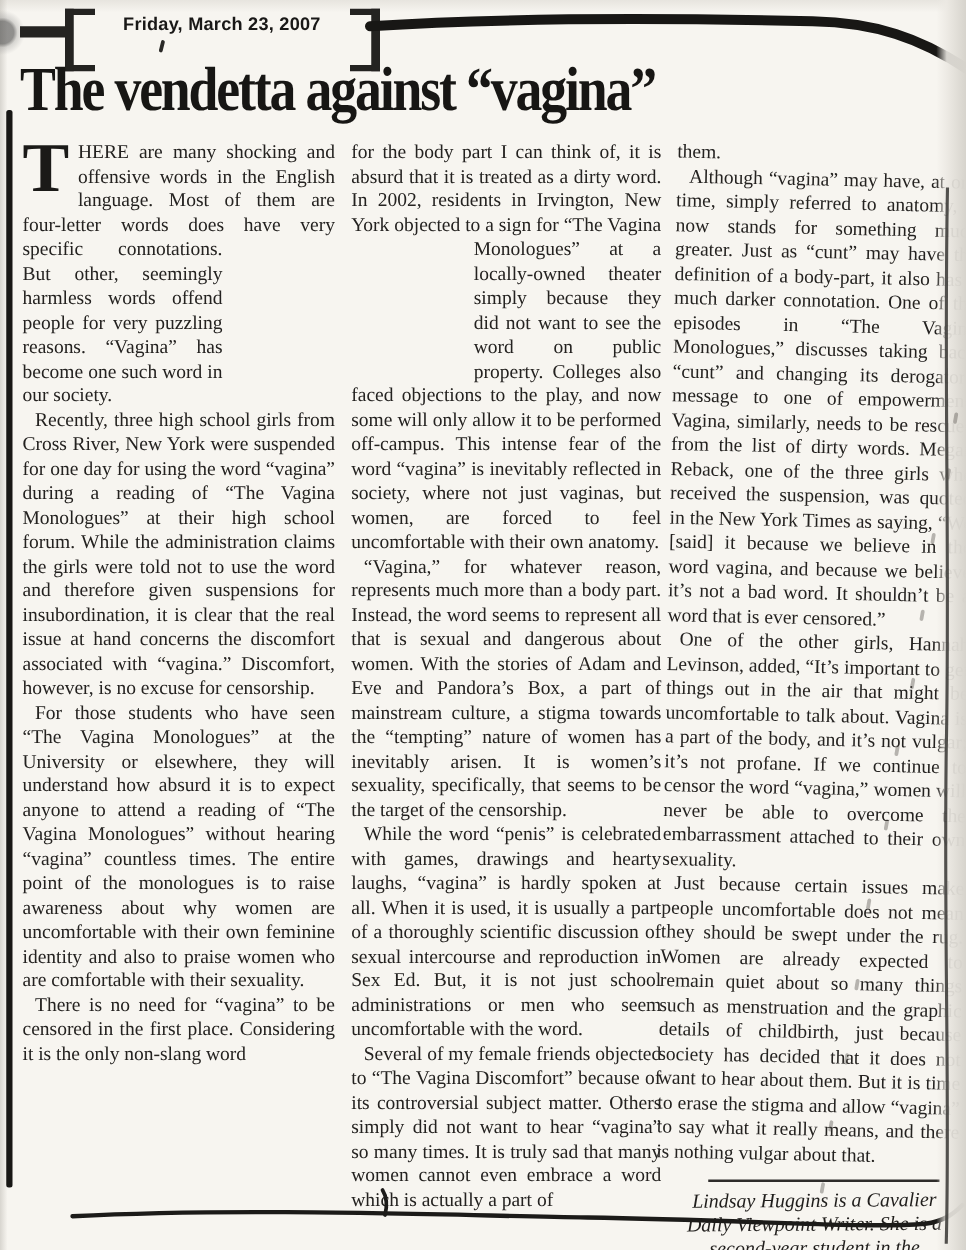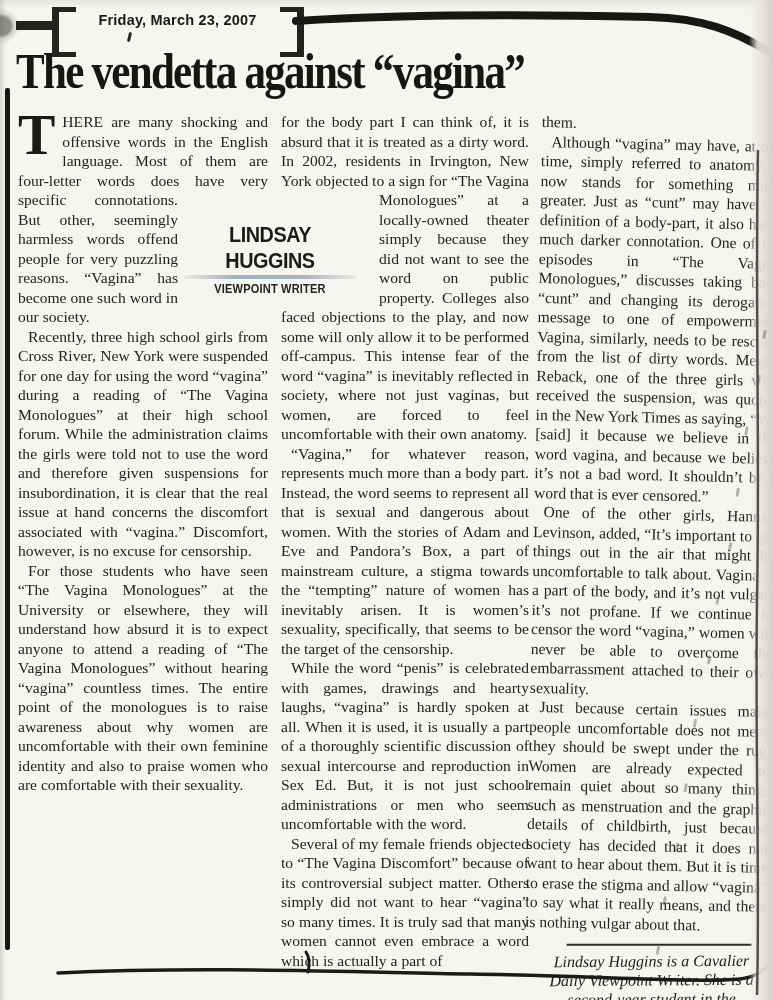--- a/index.html
+++ b/index.html
@@ -83,35 +83,31 @@
   <div class="bracket l"></div>
   <div class="bracket r"></div>
   <div class="date">Friday, March 23, 2007</div>
   <svg class="top-rule-svg" width="773" height="70">
     <path d="M296,21 C420,13 560,15 650,17 C700,18 736,30 775,56" stroke="#181715" stroke-width="8" fill="none" stroke-linecap="round"></path>
   </svg>
 
   <div class="title">The vendetta against “vagina”</div>
   <div class="tick-mark"></div>
 
-  <div class="byline">
-    <div class="name">LINDSAY HUGGINS</div>
-    <div class="name-underline"></div>
-    <div class="role">VIEWPOINT WRITER</div>
-  </div>
 
   <div class="col col1">
     <p class="noindent">
       <span class="dropcap">T</span>
       <span>HERE are many shocking and offensive words in the English language. Most of them are four-letter words does have very specific connotations. </span>
       <span class="notch-r"></span>
       <span>But other, seemingly harmless words offend people for very puzzling reasons. “Vagina” has become one such word in our society.</span>
     </p>
     <p>Recently, three high school girls from Cross River, New York were suspended for one day for using the word “vagina” during a reading of “The Vagina Monologues” at their high school forum. While the administration claims the girls were told not to use the word and therefore given suspensions for insubordination, it is clear that the real issue at hand concerns the discomfort associated with “vagina.” Discomfort, however, is no excuse for censorship.</p>
     <p>For those students who have seen “The Vagina Monologues” at the University or elsewhere, they will understand how absurd it is to expect anyone to attend a reading of “The Vagina Monologues” without hearing “vagina” countless times. The entire point of the monologues is to raise awareness about why women are uncomfortable with their own feminine identity and also to praise women who are comfortable with their sexuality.</p>
+    <p>There is no need for “vagina” to be censored in the first place. Considering it is the only non-slang word</p>
   </div>
 
   <div class="col col2">
     <p class="noindent">
       <span>for the body part I can think of, it is absurd that it is treated as a dirty word. In 2002, residents in Irvington, New York objected to a sign for “The Vagina Monologues” at a </span>
       <span class="notch-l"></span>
       <span>locally-owned theater simply because they did not want to see the word on public property. Colleges also faced objections to the play, and now some will only allow it to be performed off-campus. This intense fear of the word “vagina” is inevitably reflected in society, where not just vaginas, but women, are forced to feel uncomfortable with their own anatomy.</span>
     </p>
     <p>“Vagina,” for whatever reason, represents much more than a body part. Instead, the word seems to represent all that is sexual and dangerous about women. With the stories of Adam and Eve and Pandora’s Box, a part of mainstream culture, a stigma towards the “tempting” nature of women has inevitably arisen. It is women’s sexuality, specifically, that seems to be the target of the censorship.</p>
     <p>While the word “penis” is celebrated with games, drawings and hearty laughs, “vagina” is hardly spoken at all. When it is used, it is usually a part of a thoroughly scientific discussion of sexual intercourse and reproduction in Sex Ed. But, it is not just school administrations or men who seem uncomfortable with the word.</p>

